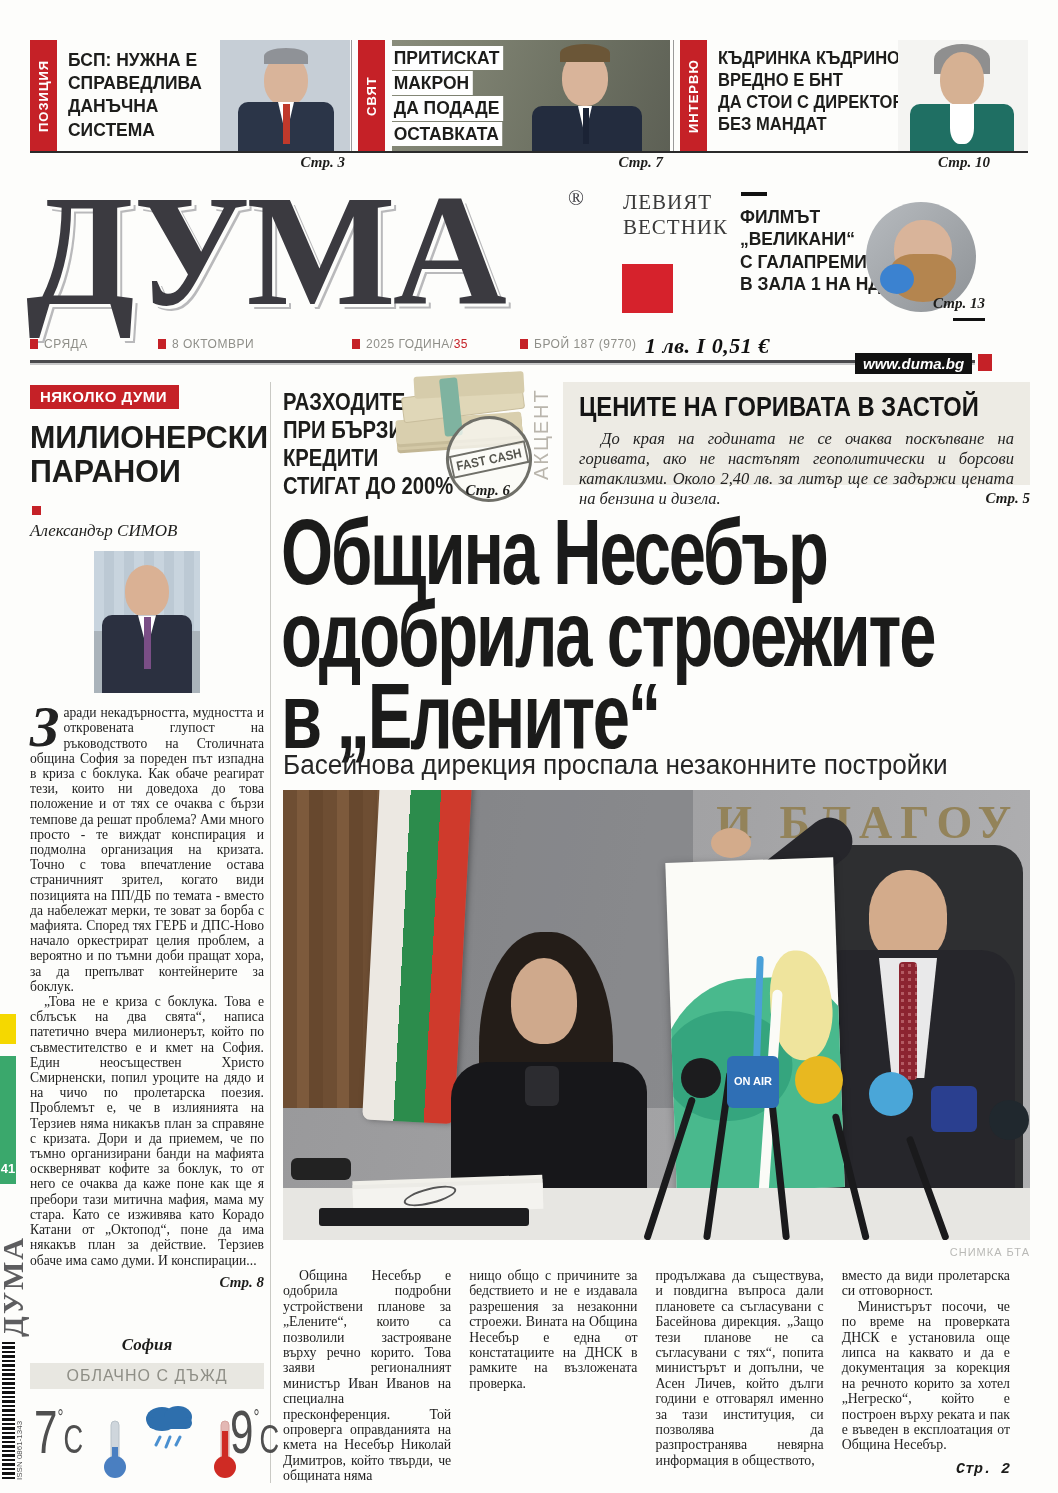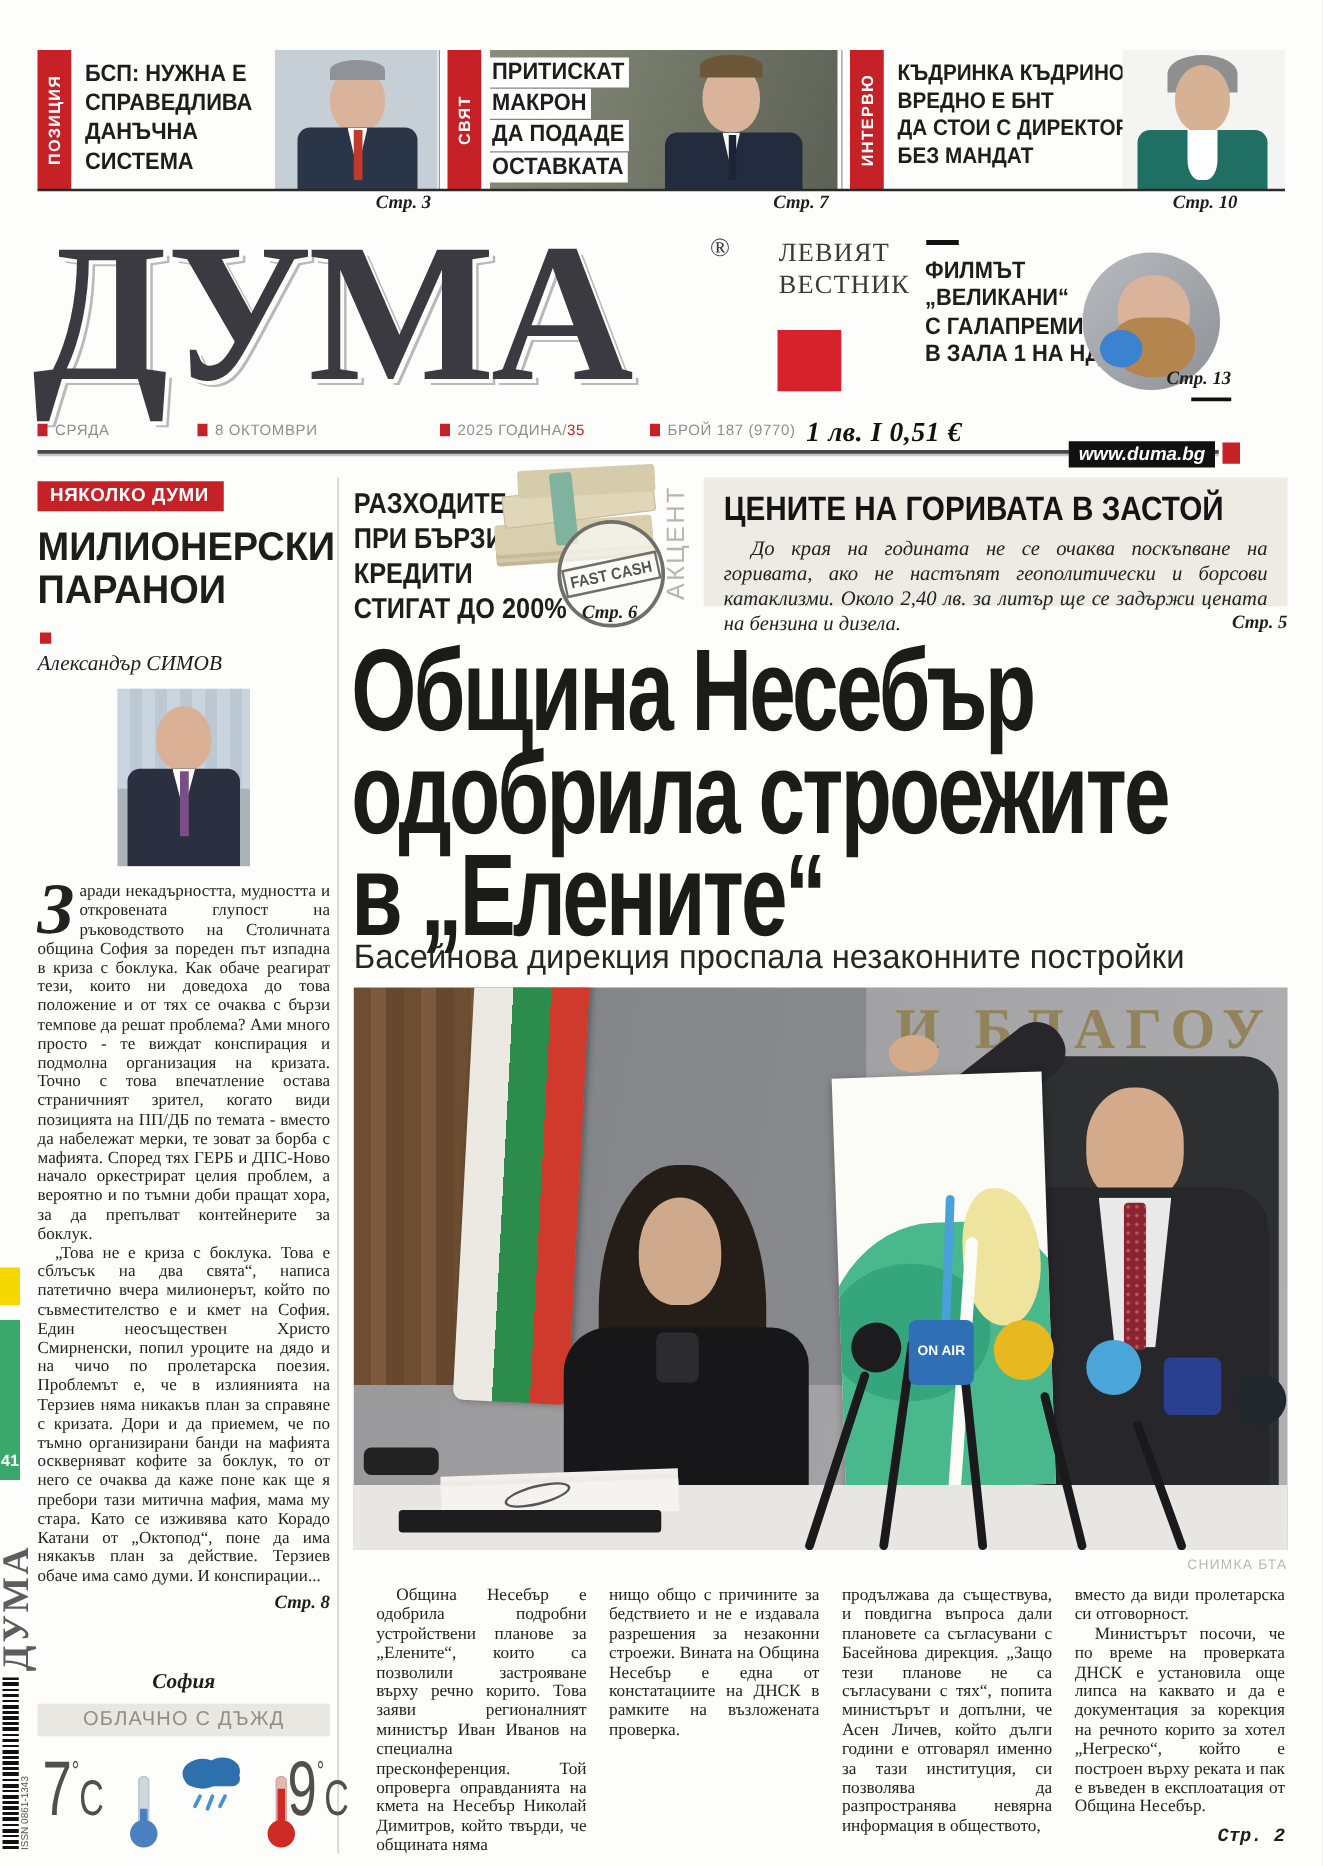--- a/index.html
+++ b/index.html
@@ -193,21 +193,21 @@
   
   .mic-stem { position:absolute; width:7px; background:#1a1a1c; border-radius:4px; transform-origin:50% 100%; }
   .mic-head { position:absolute; border-radius:50%; }
   .mic-cube { position:absolute; border-radius:6px; font-family:"Liberation Sans",sans-serif; font-weight:bold;
     color:#fff; display:flex; align-items:center; justify-content:center; text-align:center; }
   .ph-credit { position:absolute; left:930px; top:1246px; width:100px; text-align:right;
     font-family:"Liberation Sans",sans-serif; font-size:11px; color:#b9b9b6; letter-spacing:1px; }
 
   
   .story-cols { position:absolute; left:283px; top:1268px; width:727px;
-    display:grid; grid-template-columns:repeat(4,1fr); column-gap:18px;margin-left:18px; }
+    display:grid; grid-template-columns:repeat(4,1fr); column-gap:18px; }
   .story-cols p { font-size:13.8px; line-height:15.4px; text-align:justify; color:#222; }
   .story-cols p.ind { text-indent:16px; }
   .story-page { text-align:right; margin-top:8px;font-family:Liberation Mono, monospace; }
 </style>
 </head>
 <body>
 
 <div class="page">
 
   <div class="teaser" style="left:30px; width:320px;">

